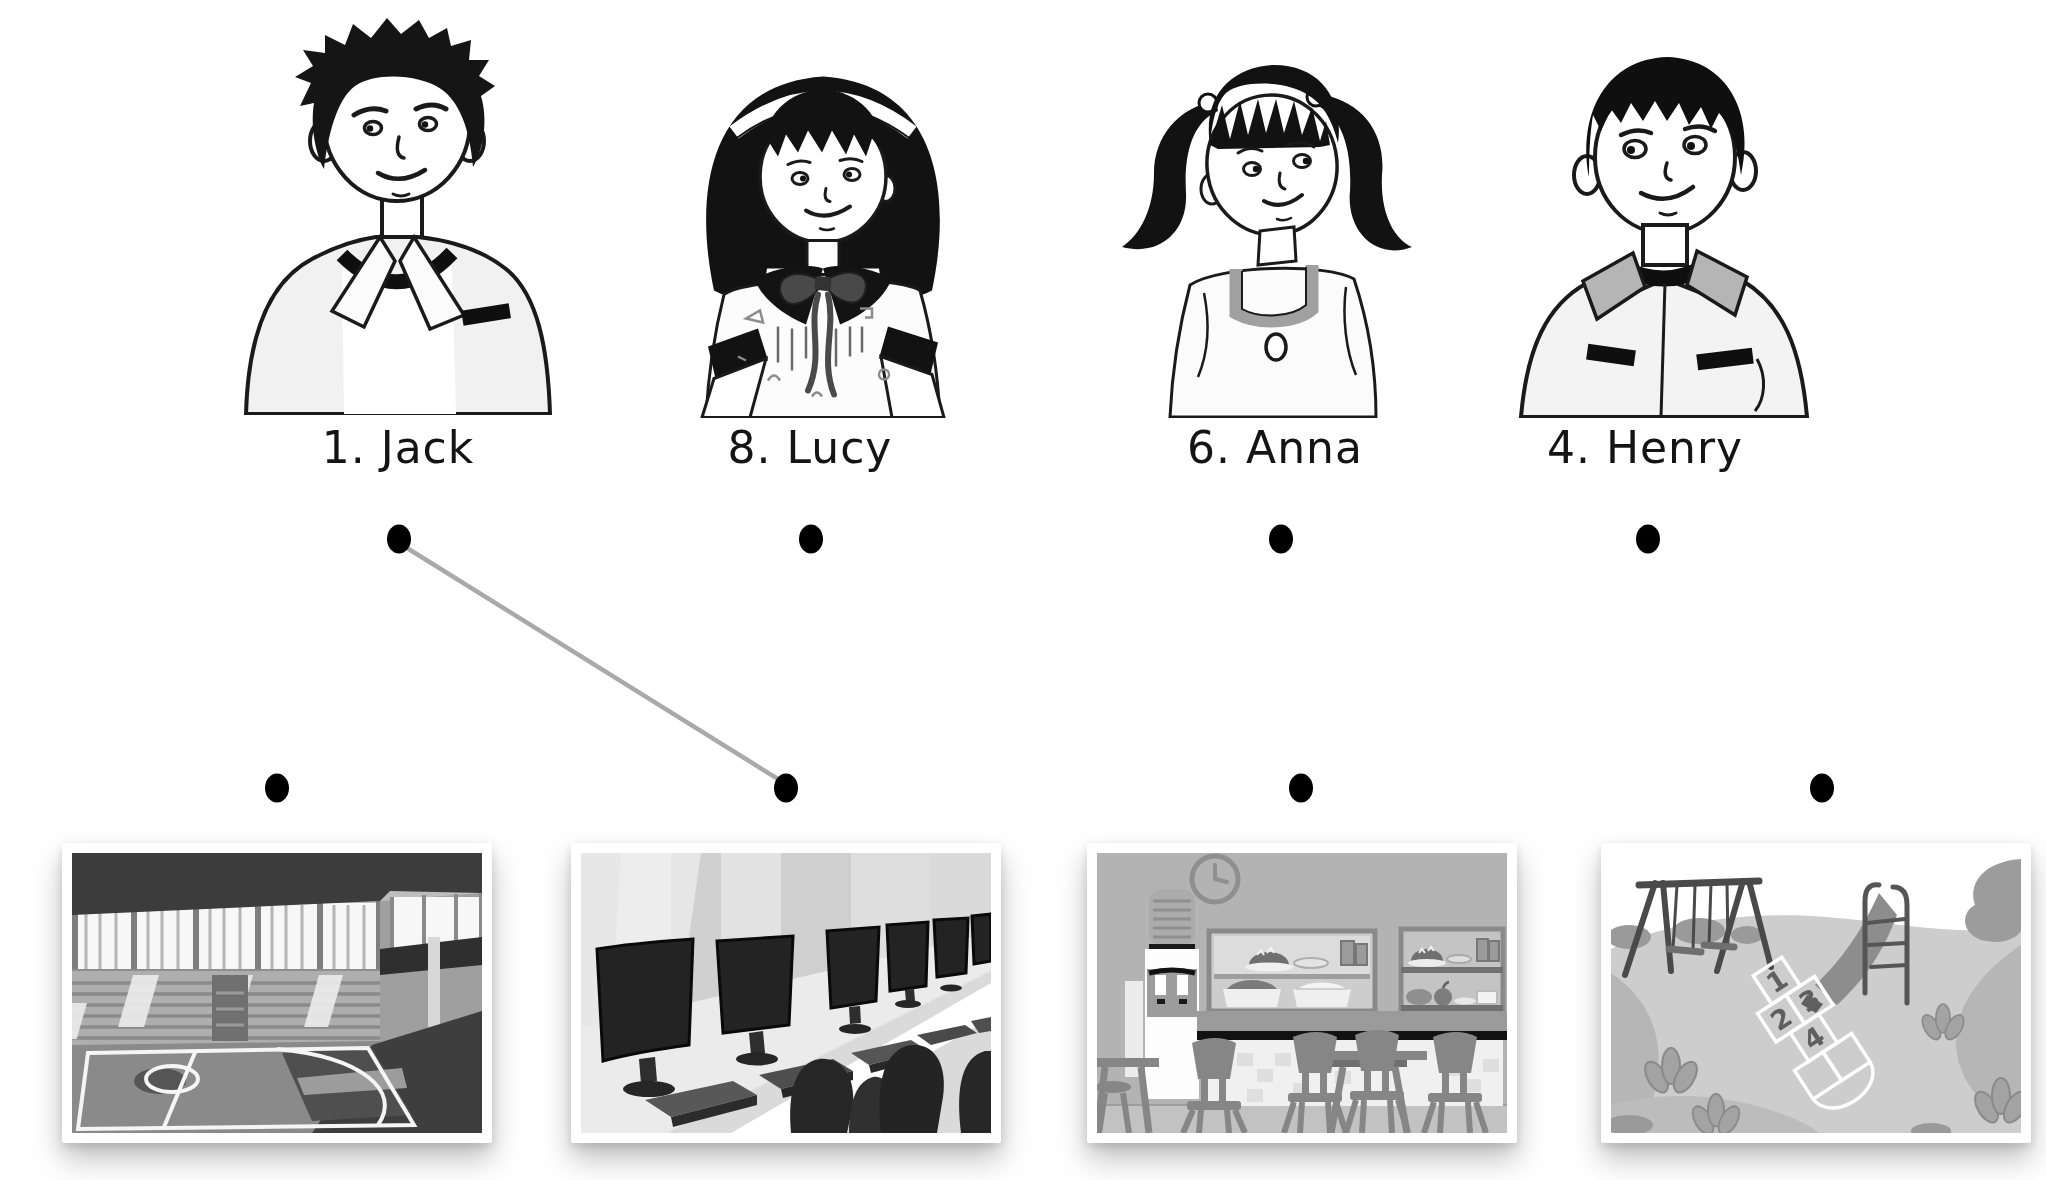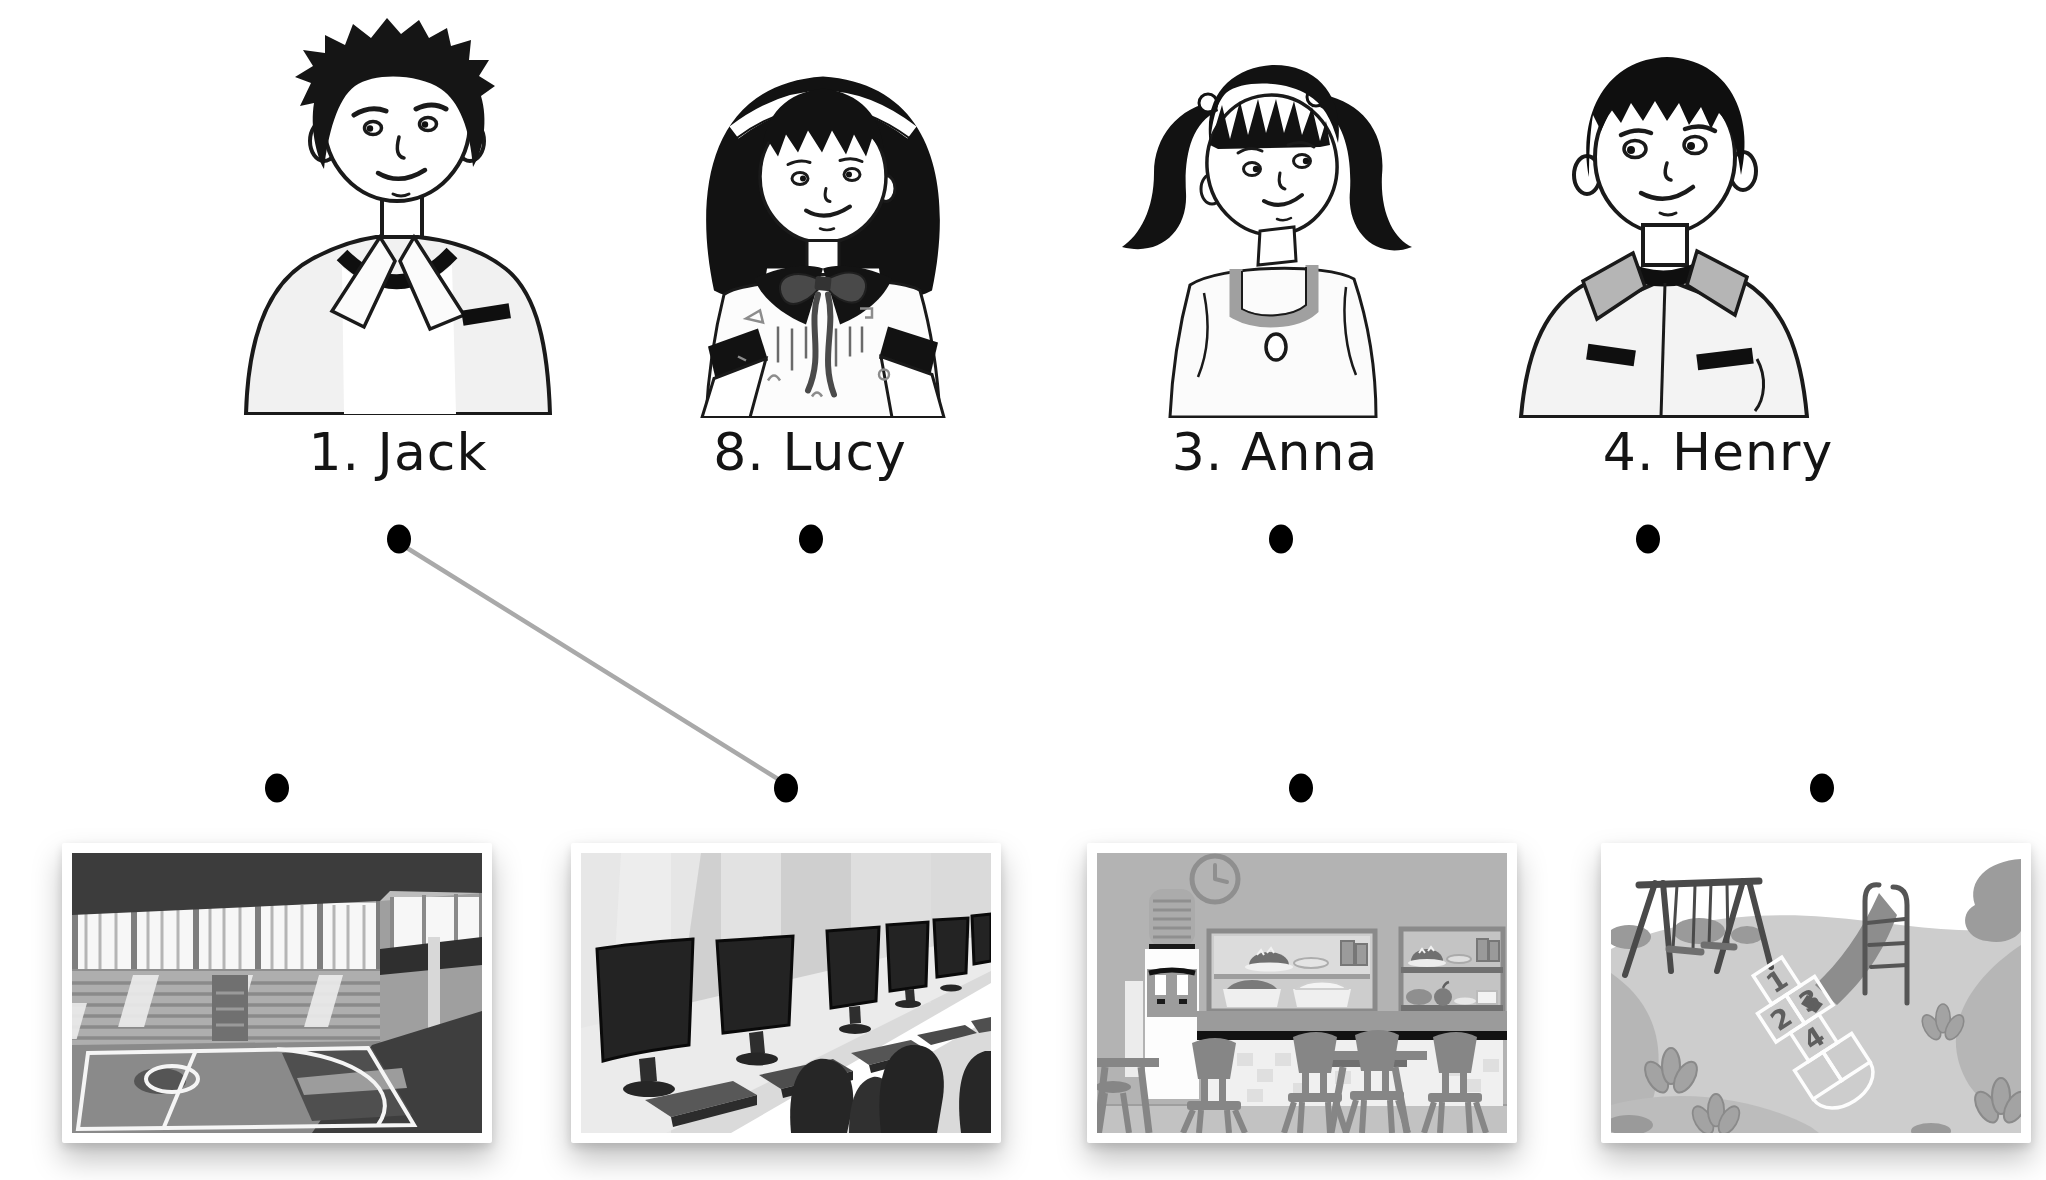--- a/index.html
+++ b/index.html
@@ -1,20 +1,20 @@
 <!DOCTYPE html>
 <html><head>
 <meta charset="utf-8">
 <style>
   html,body{margin:0;padding:0;background:#ffffff;}
   .canvas{position:relative;width:2046px;height:1180px;background:#ffffff;overflow:hidden;
           font-family:"DejaVu Sans","Liberation Sans",sans-serif;}
   .portrait{position:absolute;}
   .portrait svg{display:block;width:100%;height:100%;}
-  .name-label{position:absolute;top:422px;transform:translateX(-50%);font-size:52px;
+  .name-label{position:absolute;top:422px;transform:translateX(-50%);font-size:44px;
               color:#141414;white-space:nowrap;letter-spacing:1px;}
   .dot{position:absolute;width:24px;height:29px;background:#000;border-radius:50%;
        transform:translate(-50%,-50%);}
   .line-layer{position:absolute;left:0;top:0;width:2046px;height:1180px;pointer-events:none;}
   .photo{position:absolute;top:843px;width:430px;height:300px;background:#ffffff;
          padding:10px;box-sizing:border-box;border-radius:2px;
          box-shadow:0 16px 30px rgba(0,0,0,.25),0 4px 10px rgba(0,0,0,.12);}
   .photo svg{display:block;width:410px;height:280px;}
   text.hs{font-family:"DejaVu Sans",sans-serif;font-weight:bold;font-size:27px;fill:#5f5f5f;}
 </style>
@@ -148,22 +148,22 @@
       <path d="M98,264 L148,236 L160,270 L112,302 Z" fill="#b5b5b5" stroke="#1a1a1a" stroke-width="3.5"></path>
       <path d="M262,260 L212,234 L202,268 L250,298 Z" fill="#b5b5b5" stroke="#1a1a1a" stroke-width="3.5"></path>
       <rect x="102" y="330" width="48" height="16" fill="#0f0f0f" transform="rotate(8 126 338)"></rect>
       <rect x="212" y="334" width="56" height="16" fill="#0f0f0f" transform="rotate(-7 240 342)"></rect>
       <path d="M272,342 C282,360 280,382 270,394" stroke="#1a1a1a" stroke-width="3" fill="none"></path>
     </svg>
   </div>
 
   <div class="name-label" style="left:398px;">1. Jack</div>
   <div class="name-label" style="left:810px;">8. Lucy</div>
-  <div class="name-label" style="left:1275px;">3. Anna</div>
-  <div class="name-label" style="left:1718px;">4. Henry</div>
+  <div class="name-label" style="left:1275px;">6. Anna</div>
+  <div class="name-label" style="left:1645px;">4. Henry</div>
 
   <svg class="line-layer">
     <line x1="399" y1="543" x2="786" y2="784" stroke="#a9a9a9" stroke-width="4.5"></line>
   </svg>
 
   <div class="dot" style="left:399px;top:539px;"></div>
   <div class="dot" style="left:811px;top:539px;"></div>
   <div class="dot" style="left:1281px;top:539px;"></div>
   <div class="dot" style="left:1648px;top:539px;"></div>
 

